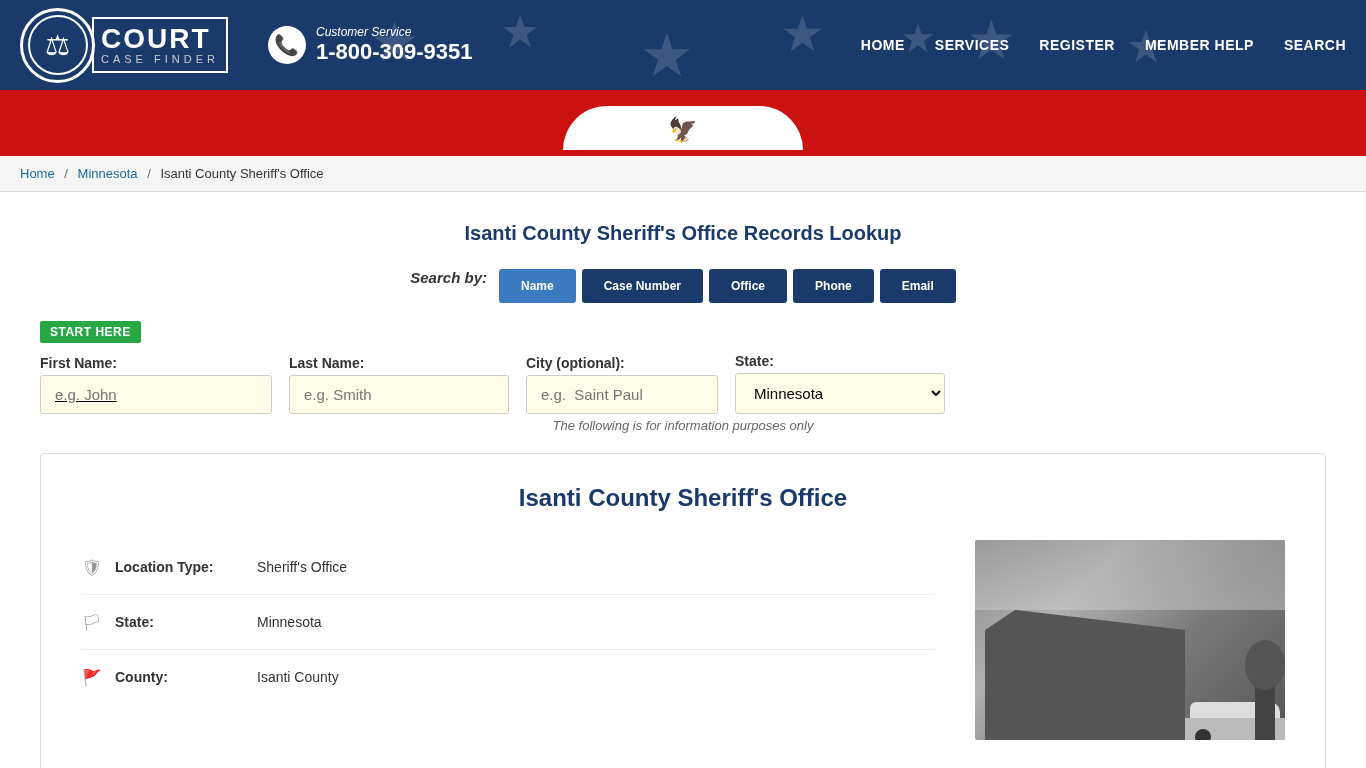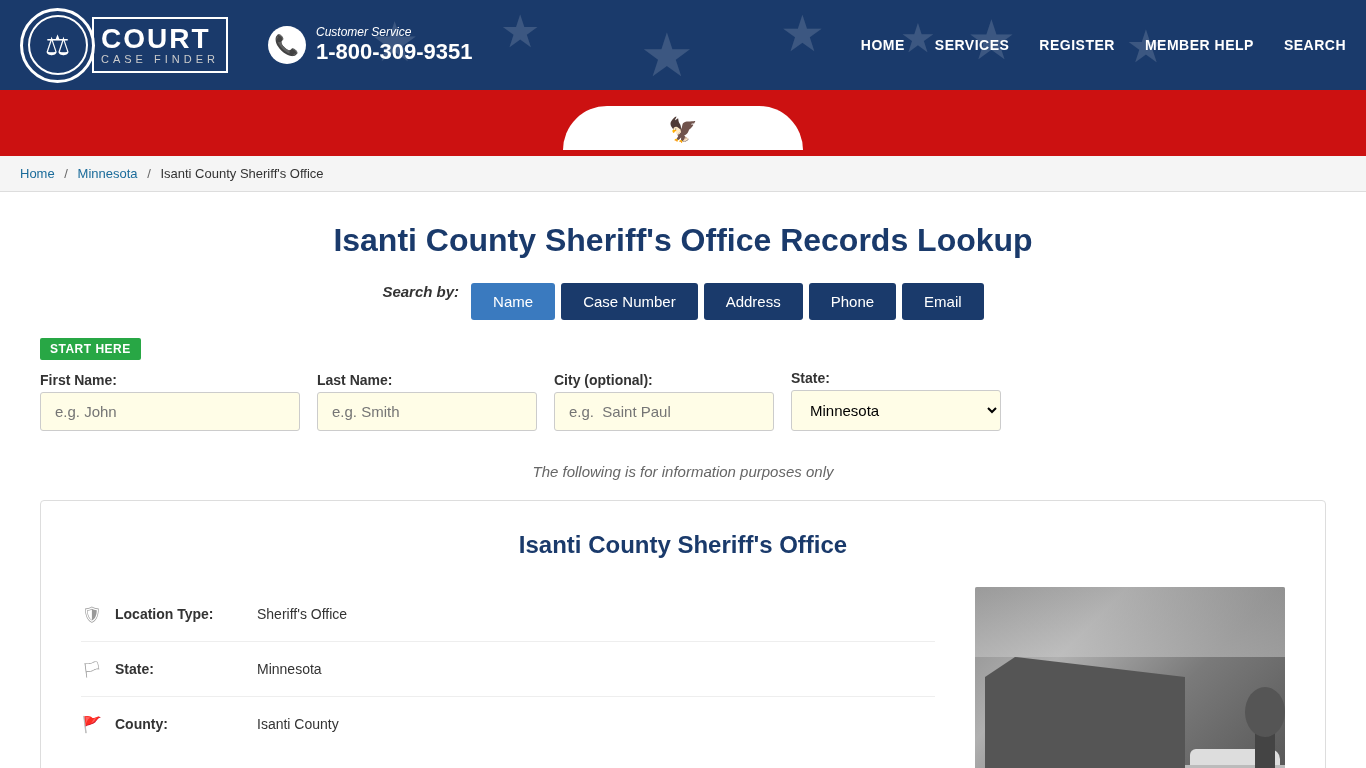--- a/index.html
+++ b/index.html
@@ -124,21 +124,21 @@
 
     
     .main-content {
       padding: 20px 40px 40px;
     }
 
     
     .page-title {
       text-align: center;
       color: #1a3a6b;
-      font-size: 32px;
+      font-size: 20px;
       font-weight: bold;
       margin-bottom: 24px;
       margin-top: 10px;
     }
 
     
     .search-by-row {
       display: flex;
       align-items: flex-start;
       justify-content: center;
@@ -147,22 +147,22 @@
     }
     .search-by-label {
       font-weight: bold;
       font-style: italic;
       font-size: 15px;
       margin-right: 6px;
       color: #333;
     }
     .tab-btn {
       padding: 10px 22px;
-      font-size: 15px;
-      font-weight: normal;
+      font-size: 12px;
+      font-weight: bold;
       border: none;
       cursor: pointer;
       border-radius: 3px;
     }
     .tab-btn-active {
       background: #3a7abf;
       color: #fff;
     }
     .tab-btn-inactive {
       background: #1a3a6b;
@@ -200,23 +200,23 @@
       color: #333;
     }
     .form-input {
       padding: 10px 14px;
       font-size: 15px;
       border: 1px solid #ccc;
       background: #fffde7;
       border-radius: 3px;
       outline: none;
     }
-    .first-name-input { width: 260px; }
+    .first-name-input { width: 232px; text-decoration: underline; }
     .last-name-input { width: 220px; }
-    .city-input { width: 220px; }
+    .city-input { width: 192px; }
     .state-select {
       padding: 10px 14px;
       font-size: 15px;
       border: 1px solid #ccc;
       background: #fffde7;
       border-radius: 3px;
       width: 210px;
       outline: none;
       cursor: pointer;
     }
@@ -231,22 +231,22 @@
       cursor: pointer;
       white-space: nowrap;
       letter-spacing: 1px;
     }
 
     
     .info-text {
       text-align: center;
       font-style: italic;
       color: #666;
-      font-size: 15px;
-      margin-top: 32px;
+      font-size: 13px;
+      margin-top: 4px;
       margin-bottom: 20px;
     }
 
     
     .info-card {
       border: 1px solid #ddd;
       border-radius: 4px;
       padding: 30px 40px;
       margin-top: 10px;
     }
@@ -465,21 +465,21 @@
 </div>
 
 <div class="main-content">
 
   <h1 class="page-title">Isanti County Sheriff's Office Records Lookup</h1>
 
   <div class="search-by-row">
     <span class="search-by-label">Search by:</span>
     <button class="tab-btn tab-btn-active">Name</button>
     <button class="tab-btn tab-btn-inactive">Case Number</button>
-    <button class="tab-btn tab-btn-inactive">Address</button>
+    <button class="tab-btn tab-btn-inactive">Office</button>
     <button class="tab-btn tab-btn-inactive">Phone</button>
     <button class="tab-btn tab-btn-inactive">Email</button>
   </div>
 
   <div>
     <span class="start-here">START HERE</span>
     <div class="search-form">
       <div class="form-group">
         <label class="form-label">First Name:</label>
         <input class="form-input first-name-input" type="text" placeholder="e.g. John" style="">

